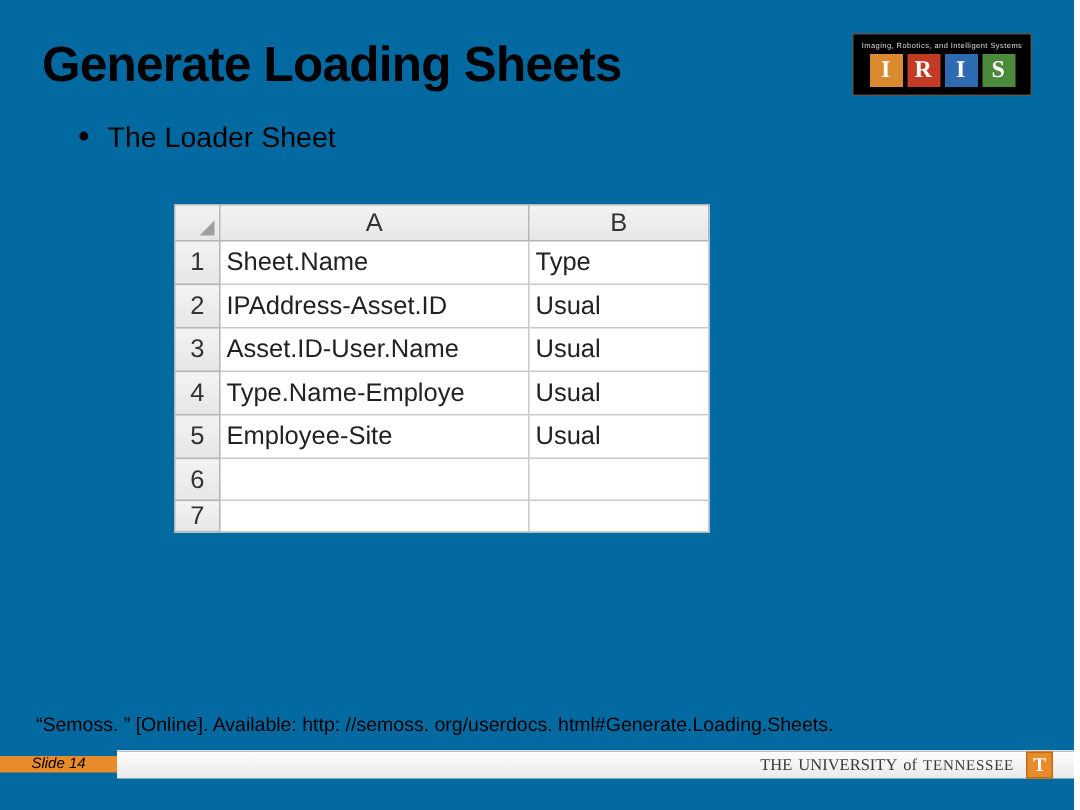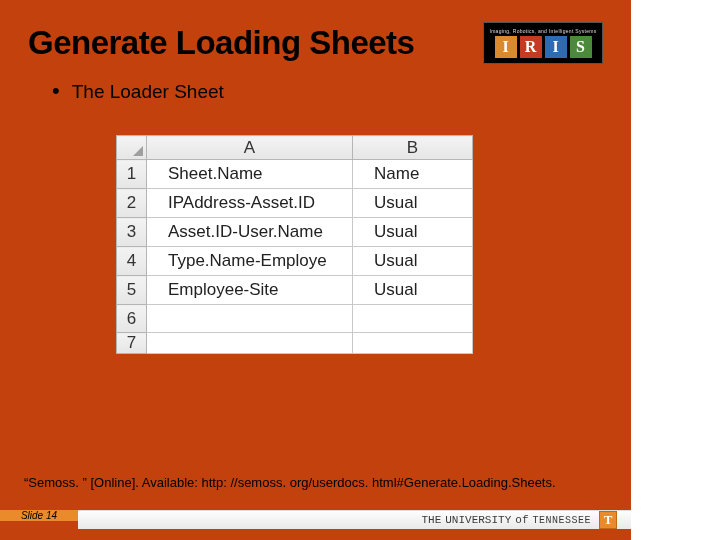--- a/index.html
+++ b/index.html
@@ -1,17 +1,17 @@
 <!DOCTYPE html>
 <html><head>
 <meta charset="utf-8">
 <style>
   * { box-sizing: border-box; margin: 0; padding: 0; }
   html, body { width: 720px; height: 540px; font-family: Verdana, Geneva, sans-serif; background: #fff; color: #000; }
-  .slide { position: relative; width: 631px; height: 540px; background: #c2410c; }
+  .slide { position: relative; width: 716px; height: 540px; background: #0369a1; }
 
   .title-bar {
     display: flex;
     align-items: center;
     justify-content: space-between;
     padding: 22px 28px 6px 28px;
   }
   .title {
     font-size: 33px;
     font-weight: 700;
@@ -77,61 +77,61 @@
   }
   .excel .rowh {
     background: linear-gradient(#f3f3f3, #e6e6e6);
     width: 30px;
     text-align: center;
     font-weight: 400;
     color: #333;
     border: 1px solid #b5b5b5;
   }
   .excel .cell {
-    padding: 4px 6px 4px 21px;
+    padding: 4px 6px 4px 4px;
     height: 28px;
     white-space: nowrap;
     overflow: hidden;
   }
   .excel .colA { width: 206px; }
   .excel .colB { width: 120px; }
   .excel .row-short td, .excel .row-short th { height: 12px; padding: 0; }
 
   .citation {
     position: absolute;
     left: 24px; right: 24px;
     bottom: 48px;
     font-size: 13px;
     line-height: 1.35;
   }
 
   .footer-bar {
     position: absolute;
-    left: 0; right: 0; bottom: 0;
+    left: 0; right: 0; bottom: 16px;
     height: 30px;
-    display: flex; align-items: flex-start;
+    display: flex; align-items: center;
   }
   .footer-left {
     background: #e98b2a;
     width: 78px;
     display: flex; align-items: center; justify-content: center;
     color: #000;
     font-size: 10px; font-style: italic;
   }
   .footer-right {
     flex: 1;
     background: linear-gradient(#fdfdfd, #e9e9e9);
     border-top: 1px solid #ddd;
     display: flex; align-items: center; justify-content: flex-end;
     padding-right: 14px;
     gap: 4px;
   }
   .ut-wordmark {
     display: flex; align-items: baseline; gap: 4px;
-    font-family: Liberation Mono, monospace;
+    font-family: Liberation Serif, serif;
     color: #3a3a3a;
     font-size: 11px;
   }
   .ut-wordmark .tn { font-size: 10px; letter-spacing: 0.5px; }
   .ut-t {
     width: 18px; height: 18px;
     background: #e98b2a;
     color: #fff;
     font-family: Georgia, serif;
     font-weight: 700;
@@ -170,21 +170,21 @@
     <table class="excel">
       <tbody>
           <tr>
         <th class="corner"></th>
         <th class="colh colA">A</th>
         <th class="colh colB">B</th>
       </tr>
       <tr>
         <th class="rowh">1</th>
         <td class="cell colA">Sheet.Name</td>
-        <td class="cell colB">Name</td>
+        <td class="cell colB">Type</td>
       </tr>
       <tr>
         <th class="rowh">2</th>
         <td class="cell colA">IPAddress-Asset.ID</td>
         <td class="cell colB">Usual</td>
       </tr>
       <tr>
         <th class="rowh">3</th>
         <td class="cell colA">Asset.ID-User.Name</td>
         <td class="cell colB">Usual</td>

